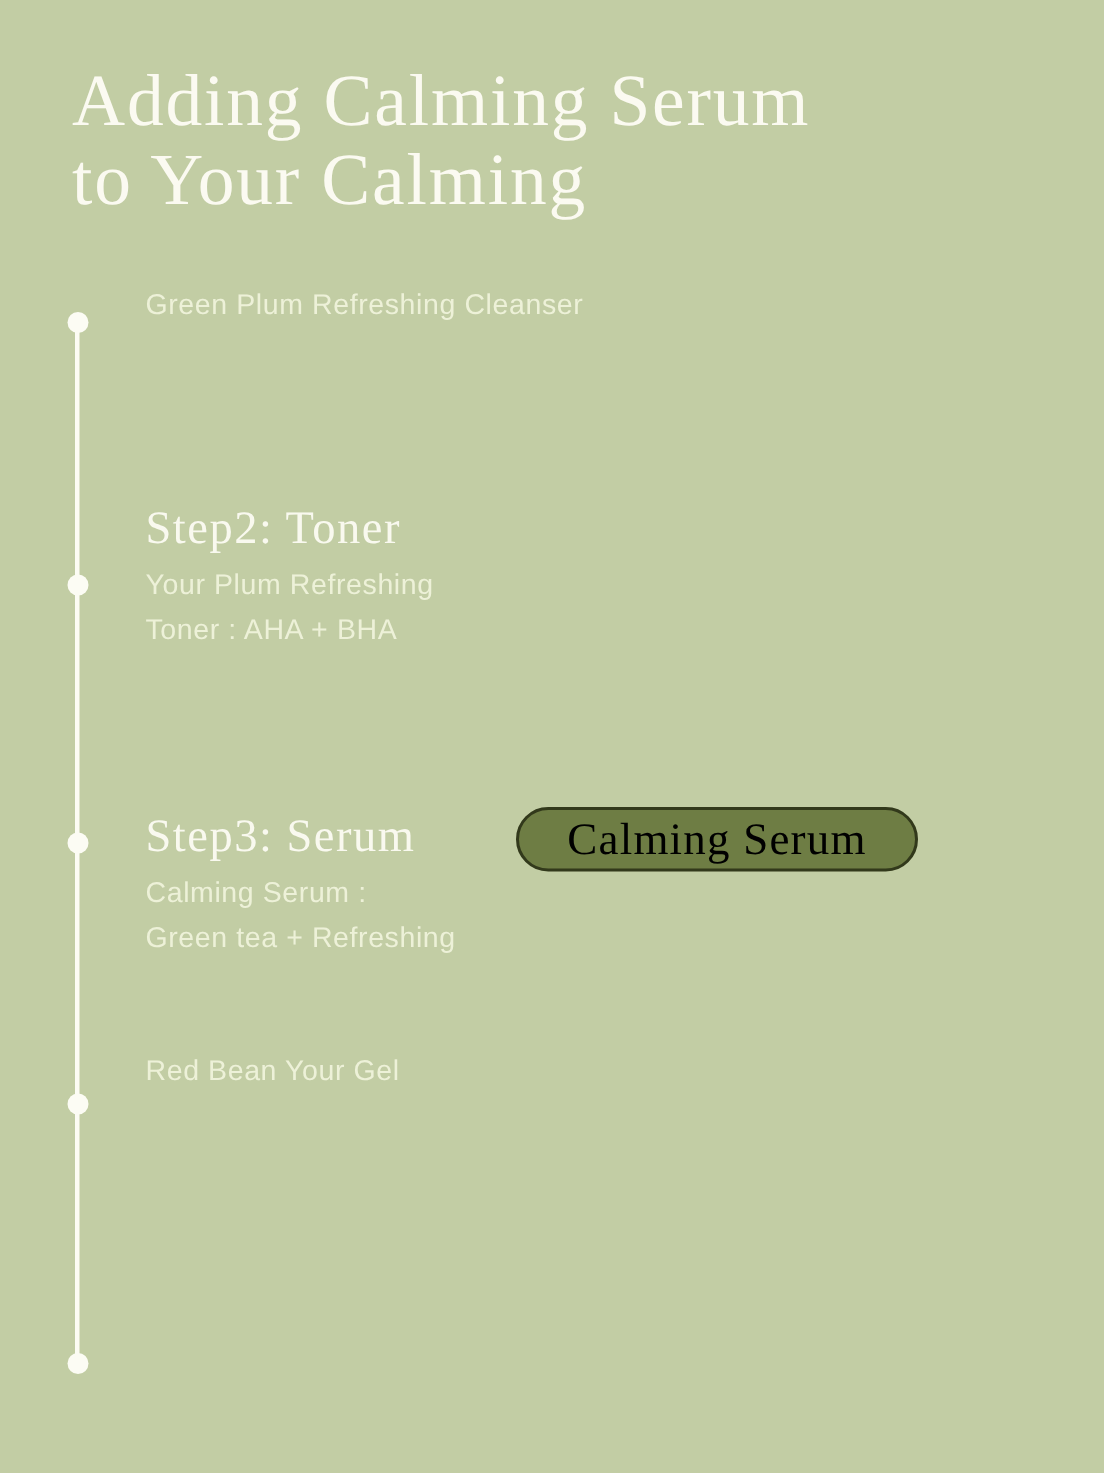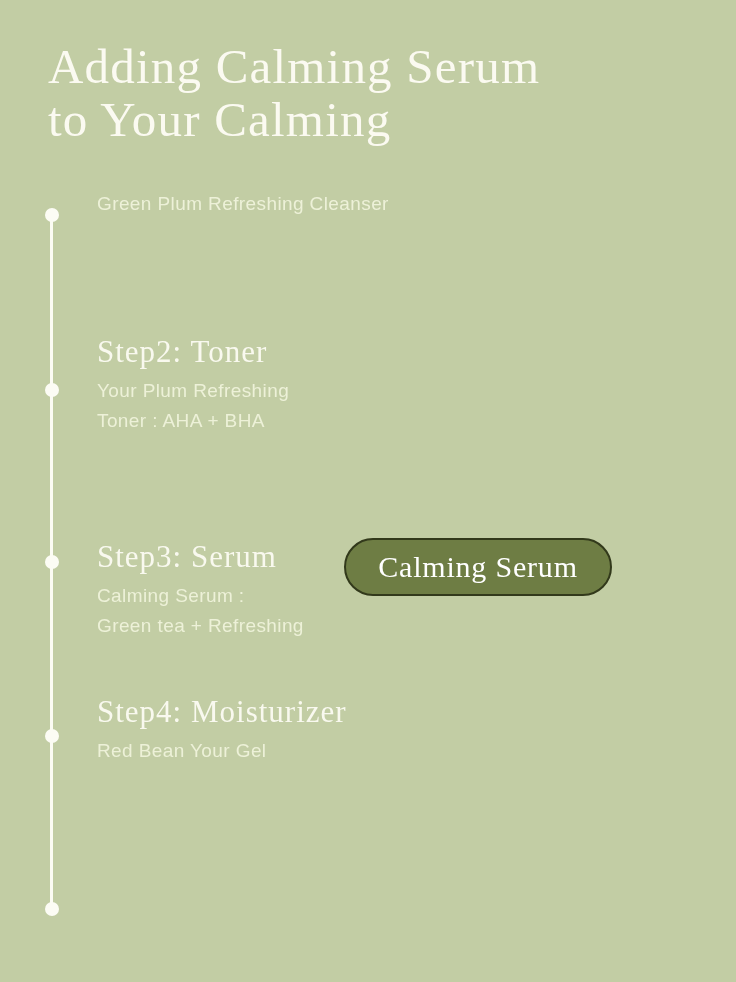--- a/index.html
+++ b/index.html
@@ -67,32 +67,32 @@
     line-height: 30px;
     letter-spacing: 0.4px;
     color: #edf1d8;
     white-space: pre-line;
   }
   .badge {
     position: absolute;
     left: 344px;
     top: 538px;
     width: 268px;
-    height: 58px;
+    height: 43px;
     box-sizing: border-box;
     background: #6e7d44;
     border: 2px solid #32391b;
     border-radius: 29px;
     display: flex;
     align-items: center;
     justify-content: center;
     font-family: "Liberation Serif", serif;
     font-size: 30px;
     letter-spacing: 0.8px;
-    color: #ffffff;
+    color: #000000;
     cursor: pointer;
   }
 </style>
 </head>
 <body>
 
 <div class="canvas">
 
   <div class="title">
     <span>Adding Calming Serum</span><br>
@@ -116,21 +116,20 @@
 Toner : AHA + BHA</p>
   </div>
 
   <div class="step step-3">
     <h2 class="step-heading">Step3: Serum</h2>
     <p class="step-desc">Calming Serum :
 Green tea + Refreshing</p>
   </div>
 
   <div class="step step-4">
-    <h2 class="step-heading">Step4: Moisturizer</h2>
     <p class="step-desc">Red Bean Your Gel</p>
   </div>
 
 
   <div class="badge">
     <span>Calming Serum</span>
   </div>
 
 </div>
 

